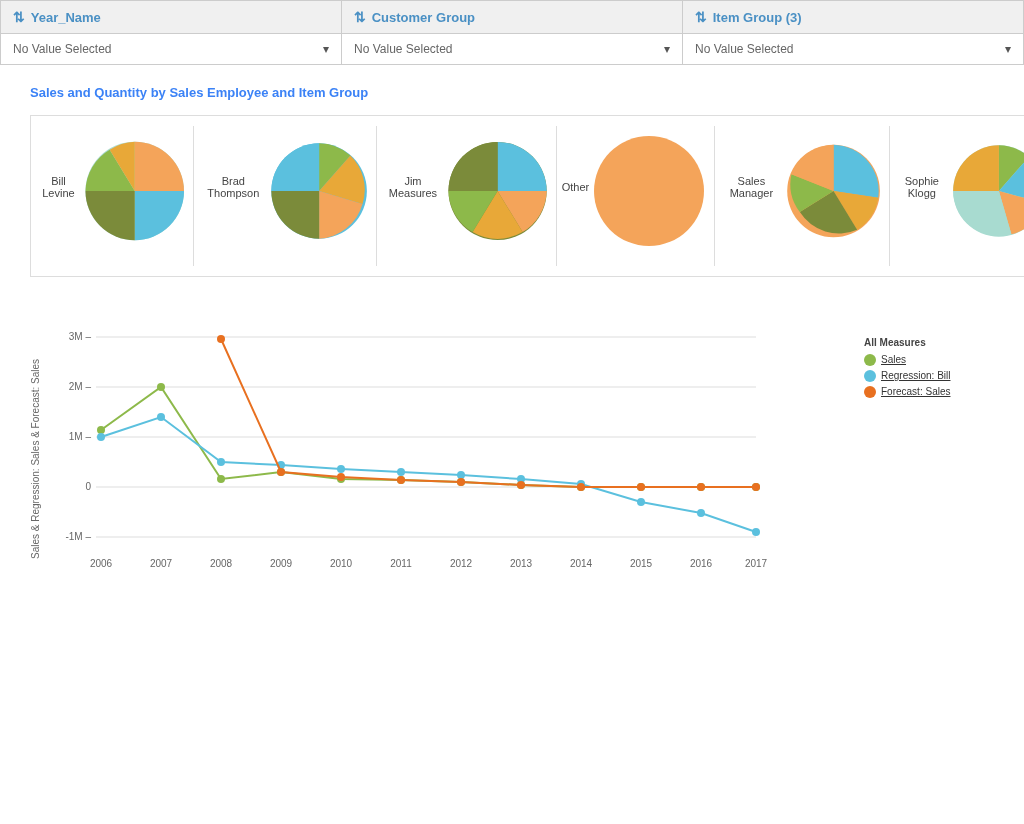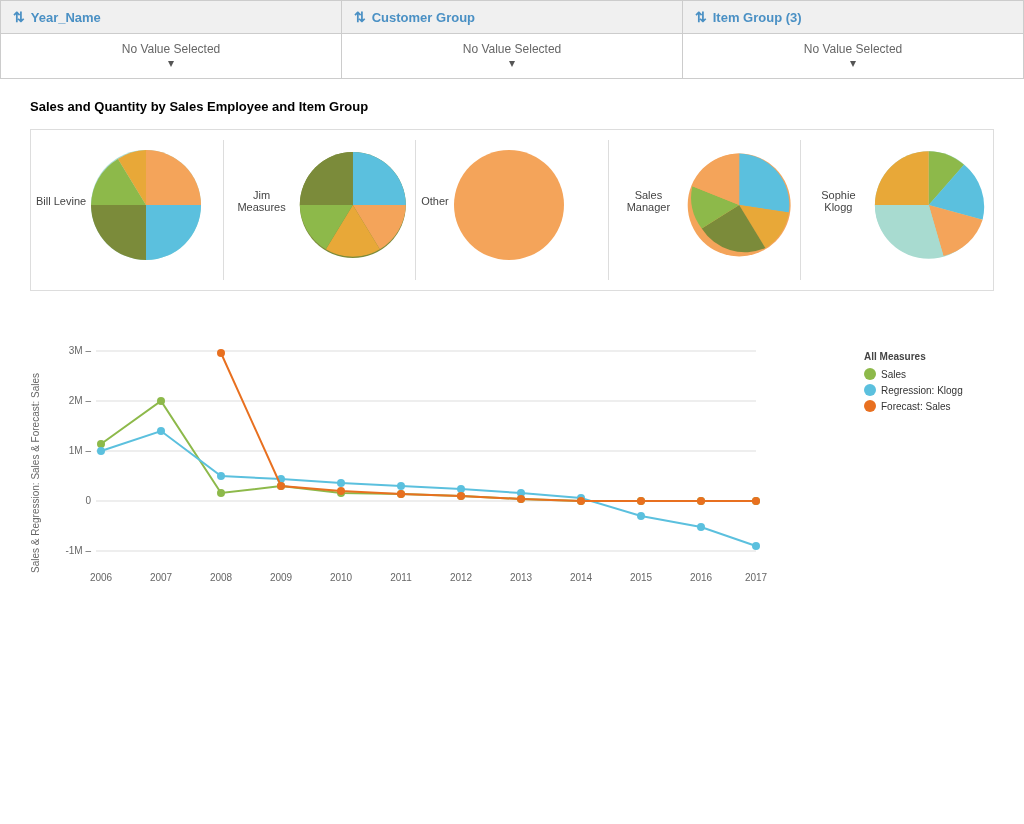--- a/index.html
+++ b/index.html
@@ -35,31 +35,30 @@
       font-weight: bold;
       font-size: 13px;
     }
     .filter-select {
       display: flex;
       align-items: center;
       justify-content: space-between;
       padding: 8px 12px;
       background: #fff;
       cursor: pointer;
-      flex-direction: column;
     }
     .filter-select-text { color: #666; font-size: 12px; }
     .filter-select-arrow { color: #555; font-size: 12px; }
 
     
     .main-content { padding: 20px 30px; }
 
     
     .chart-section { margin-bottom: 40px; }
-    .chart-title { font-size: 13px; font-weight: bold; margin-bottom: 15px; color: #000000; }
+    .chart-title { font-size: 13px; font-weight: bold; margin-bottom: 15px; color: #3b82f6; }
 
     .pie-chart-container {
       display: flex;
       border: 1px solid #ddd;
       position: relative;
     }
     .pie-charts-area {
       display: flex;
       flex: 1;
       padding: 10px 0;
@@ -94,21 +93,21 @@
     }
     .line-chart-area {
       flex: 1;
       position: relative;
     }
     .line-chart-legend {
       padding-top: 20px;
       min-width: 130px;
     }
     .line-legend-title { font-size: 10px; font-weight: bold; color: #444; margin-bottom: 6px; }
-    .line-legend-item { display: flex; align-items: flex-end; gap: 5px; margin-bottom: 4px; font-size: 10px; }
+    .line-legend-item { display: flex; align-items: flex-start; gap: 5px; margin-bottom: 4px; font-size: 10px; text-decoration: underline; }
     .line-legend-dot { width: 12px; height: 12px; border-radius: 50%; flex-shrink: 0; }
   </style>
 </head>
 <body>
 
 <div class="filter-bar">
   <div class="filter-item">
     <div class="filter-header">
       <span class="sort-icon">⇅</span>
       <span class="filter-title">Year_Name</span>
@@ -159,20 +158,32 @@
               <path d="M60,60 L115,60 A55,55 0 0,1 60,115 Z" fill="#5bc0de"></path>
 
               <path d="M60,60 L60,115 A55,55 0 0,1 5,60 Z" fill="#7b8b3a"></path>
 
               <path d="M60,60 L5,60 A55,55 0 0,1 32,14 Z" fill="#8db94a"></path>
 
               <path d="M60,60 L32,14 A55,55 0 0,1 60,5 Z" fill="#e8a838"></path>
             </svg>
           </div>
 
+          <div class="pie-column">
+            <div class="pie-label">Brad Thompson</div>
+            <svg width="120" height="120" viewBox="0 0 120 120">
+
+              <circle cx="60" cy="60" r="55" fill="#5bc0de"></circle>
+              <path d="M60,60 L60,5 A55,55 0 0,1 96,19 Z" fill="#8db94a"></path>
+              <path d="M60,60 L96,19 A55,55 0 0,1 110,75 Z" fill="#e8a838"></path>
+              <path d="M60,60 L110,75 A55,55 0 0,1 60,115 Z" fill="#f4a45a"></path>
+              <path d="M60,60 L60,115 A55,55 0 0,1 5,60 Z" fill="#7b8b3a"></path>
+              <path d="M60,60 L5,60 A55,55 0 0,1 60,5 Z" fill="#5bc0de"></path>
+            </svg>
+          </div>
 
           <div class="pie-column">
             <div class="pie-label">Jim Measures</div>
             <svg width="120" height="120" viewBox="0 0 120 120">
               <circle cx="60" cy="60" r="55" fill="#7b8b3a"></circle>
               <path d="M60,60 L60,5 A55,55 0 0,1 115,60 Z" fill="#5bc0de"></path>
               <path d="M60,60 L115,60 A55,55 0 0,1 88,106 Z" fill="#f4a45a"></path>
               <path d="M60,60 L88,106 A55,55 0 0,1 32,106 Z" fill="#e8a838"></path>
               <path d="M60,60 L32,106 A55,55 0 0,1 5,60 Z" fill="#8db94a"></path>
               <path d="M60,60 L5,60 A55,55 0 0,1 60,5 Z" fill="#7b8b3a"></path>
@@ -294,21 +305,21 @@
       </div>
 
       <div class="line-chart-legend">
         <div class="line-legend-title">All Measures</div>
         <div class="line-legend-item">
           <div class="line-legend-dot" style="background:#8db94a;"></div>
           <span>Sales</span>
         </div>
         <div class="line-legend-item">
           <div class="line-legend-dot" style="background:#5bc0de;"></div>
-          <span>Regression: Klogg</span>
+          <span>Regression: Bill</span>
         </div>
         <div class="line-legend-item">
           <div class="line-legend-dot" style="background:#e87020;"></div>
           <span>Forecast: Sales</span>
         </div>
       </div>
     </div>
   </div>
 
 </div>

